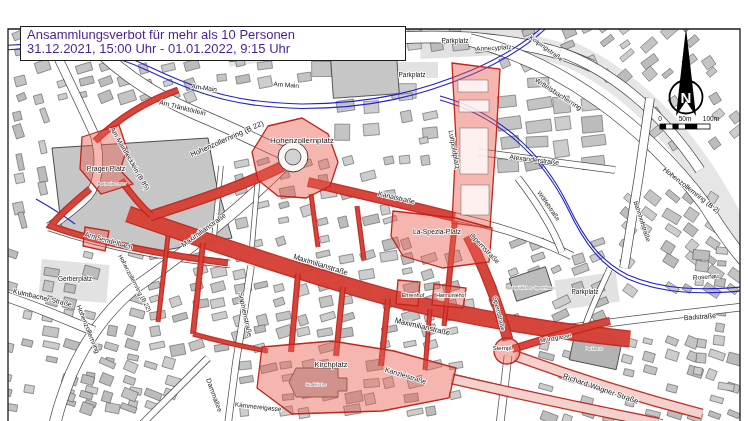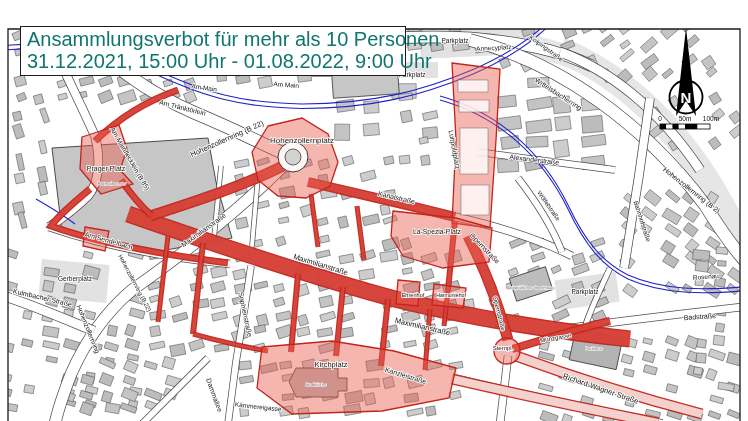--- a/index.html
+++ b/index.html
@@ -5,21 +5,21 @@
   html,body{margin:0;padding:0;background:#fff;}
   .stage{position:relative;width:748px;height:421px;background:#fff;overflow:hidden;
          font-family:"Liberation Sans",sans-serif;}
   svg{position:absolute;left:0;top:0;}
   .lbl{font-family:"Liberation Sans",sans-serif;fill:#141414;stroke:#ffffff;stroke-width:1.6px;
        paint-order:stroke;text-anchor:middle;}
   .lbl-tiny{font-family:"Liberation Sans",sans-serif;fill:#6f6f6f;stroke:#fff;stroke-width:1px;
        paint-order:stroke;text-anchor:middle;}
   .title-box{position:absolute;left:20px;top:26px;width:372px;background:#ffffff;
        border:1px solid #1c1c1c;padding:1px 6px 3px 6px;z-index:5;}
-  .title-box .t{font-size:20px;line-height:1.1;color:#0f766e;white-space:nowrap;}
+  .title-box .t{font-size:13px;line-height:1.1;color:#4c1d95;white-space:nowrap;}
   .frame-line{fill:none;stroke:#1b1b1b;stroke-width:1.3;}
   .scale-txt{font-family:"Liberation Sans",sans-serif;font-size:6.5px;fill:#111;text-anchor:middle;}
   .north-n{font-family:"Liberation Sans",sans-serif;font-weight:bold;font-size:15px;fill:#fff;
        stroke:#000;stroke-width:.6px;paint-order:stroke;text-anchor:middle;}
 </style>
 </head>
 <body>
 
 <div class="stage">
 
@@ -682,15 +682,15 @@
         <rect x="678.75" y="124" width="6.25" height="5" fill="#fff"></rect>
         <rect x="685" y="124" width="12.5" height="5" fill="#000"></rect>
         <rect x="697.5" y="124" width="12.5" height="5" fill="#fff"></rect>
         <rect x="660" y="124" width="50" height="5" fill="none" stroke="#000" stroke-width="0.8"></rect>
       </g>
     </g>
   </svg>
 
   <div class="title-box">
     <div class="t">Ansammlungsverbot für mehr als 10 Personen</div>
-    <div class="t">31.12.2021, 15:00 Uhr - 01.08.2022, 9:00 Uhr</div>
+    <div class="t">31.12.2021, 15:00 Uhr - 01.01.2022, 9:15 Uhr</div>
   </div>
 </div>
 
 </body></html>

